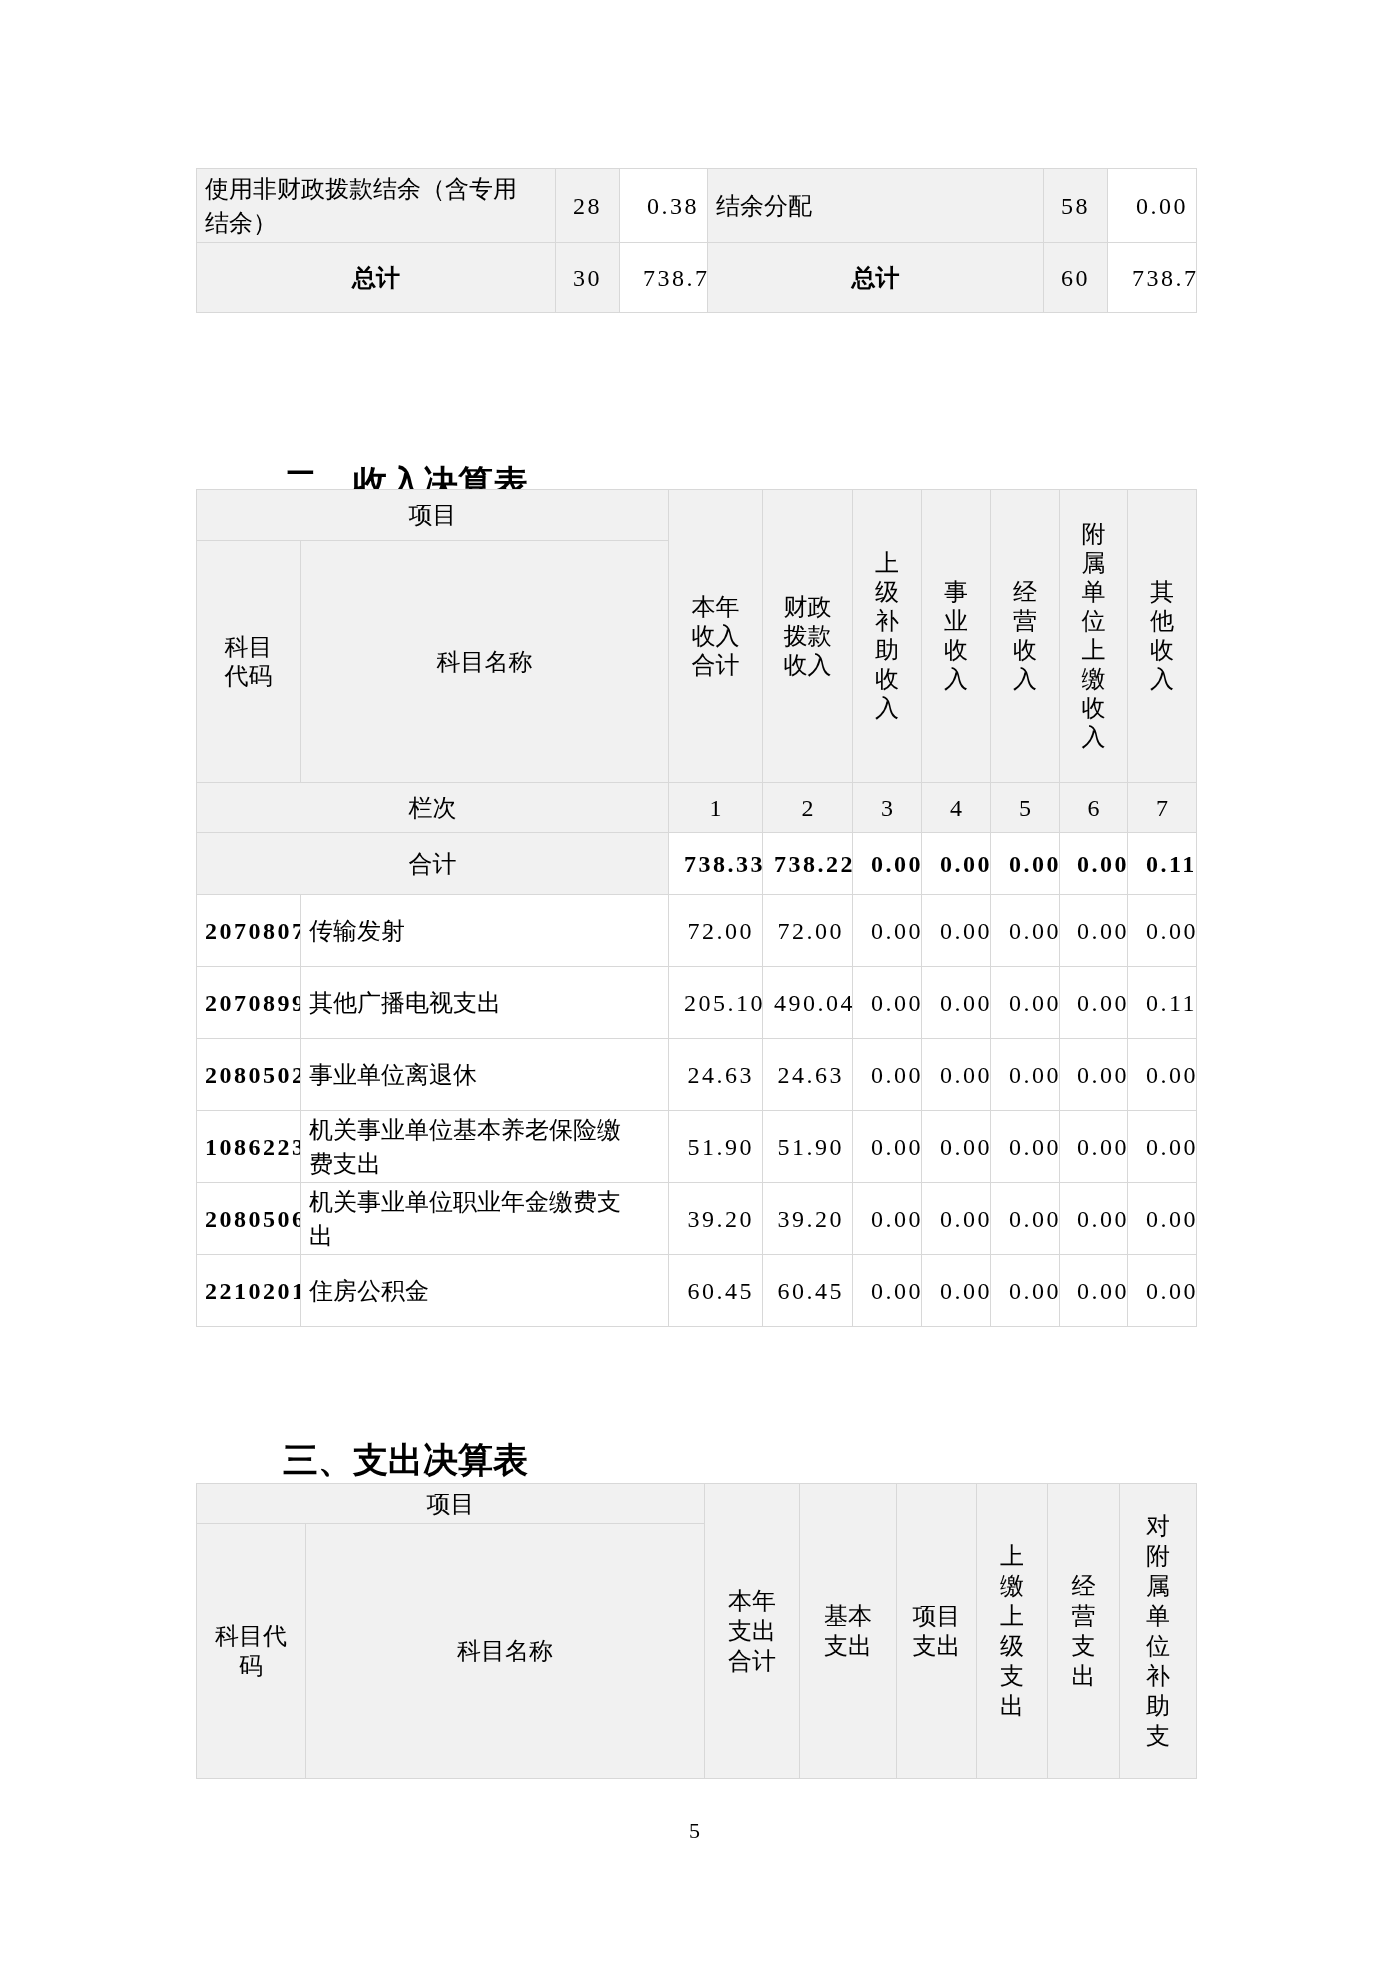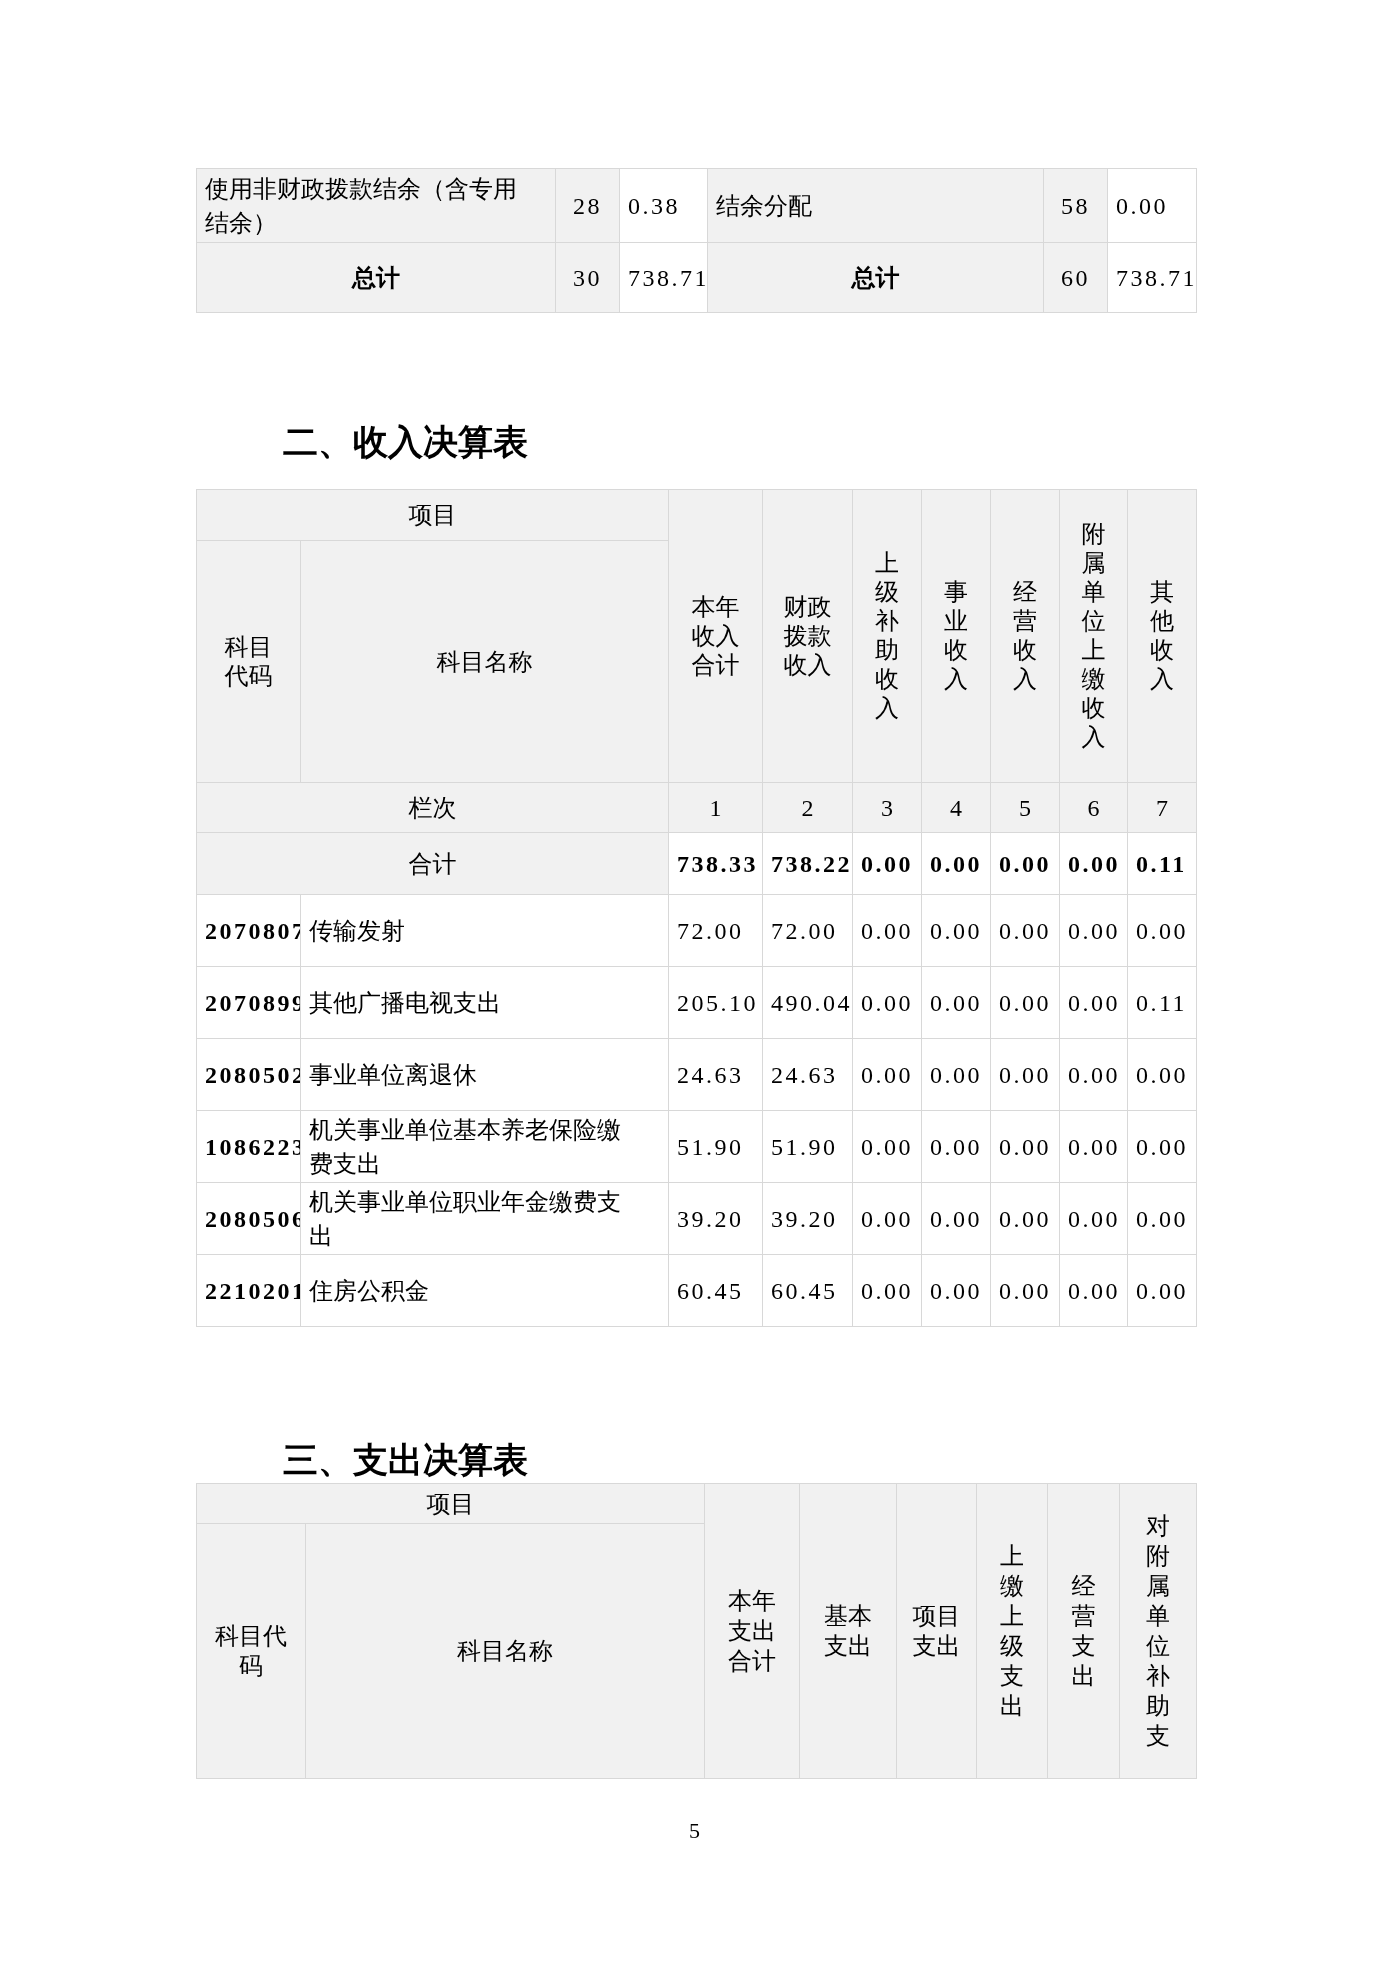--- a/index.html
+++ b/index.html
@@ -10,21 +10,21 @@
   }
   table.t { position:absolute; border-collapse:collapse; table-layout:fixed; }
   .t td {
     border:1px solid #d8d8d8; font-size:24px; line-height:34px;
     vertical-align:middle; padding:1px 8px; overflow:hidden; color:#000000;
   }
   .g  { background:#f1f1f1; }
   .wh { background:#ffffff; }
   .c   { text-align:center; }
   .lft { text-align:left; }
-  .num { }
+  .num { text-align:right; }
   .b   { font-weight:bold; }
   .ls  { letter-spacing:2.5px; }
   .iw  { display:inline-block; }
   .w26  { max-width:26px; }
   .w42  { max-width:42px; }
   .w52  { max-width:52px; }
   .w56  { max-width:56px; }
   .w70  { max-width:70px; }
   .w76  { max-width:76px;font-weight:bold; }
   .w80  { max-width:80px; }
@@ -70,21 +70,21 @@
       <td class="g c b">总计</td>
       <td class="g c ls">30</td>
       <td class="wh num"><span class="iw w56 ls">738.71</span></td>
       <td class="g c b">总计</td>
       <td class="g c ls">60</td>
       <td class="wh num"><span class="iw w56 ls">738.71</span></td>
     </tr>
   </tbody>
     </table>
 
-  <div class="sec-title" style="left:283px;top:423px">二、收入决算表</div>
+  <div class="sec-title" style="left:283px;top:464px">二、收入决算表</div>
 
   <table class="t t2" style="left:196px;top:489px;width:1001px">
     <colgroup>
       <col style="width:104px">
         <col style="width:368px">
         <col style="width:94px">
         <col style="width:90px">
       <col style="width:69px">
         <col style="width:69px">
         <col style="width:69px">

